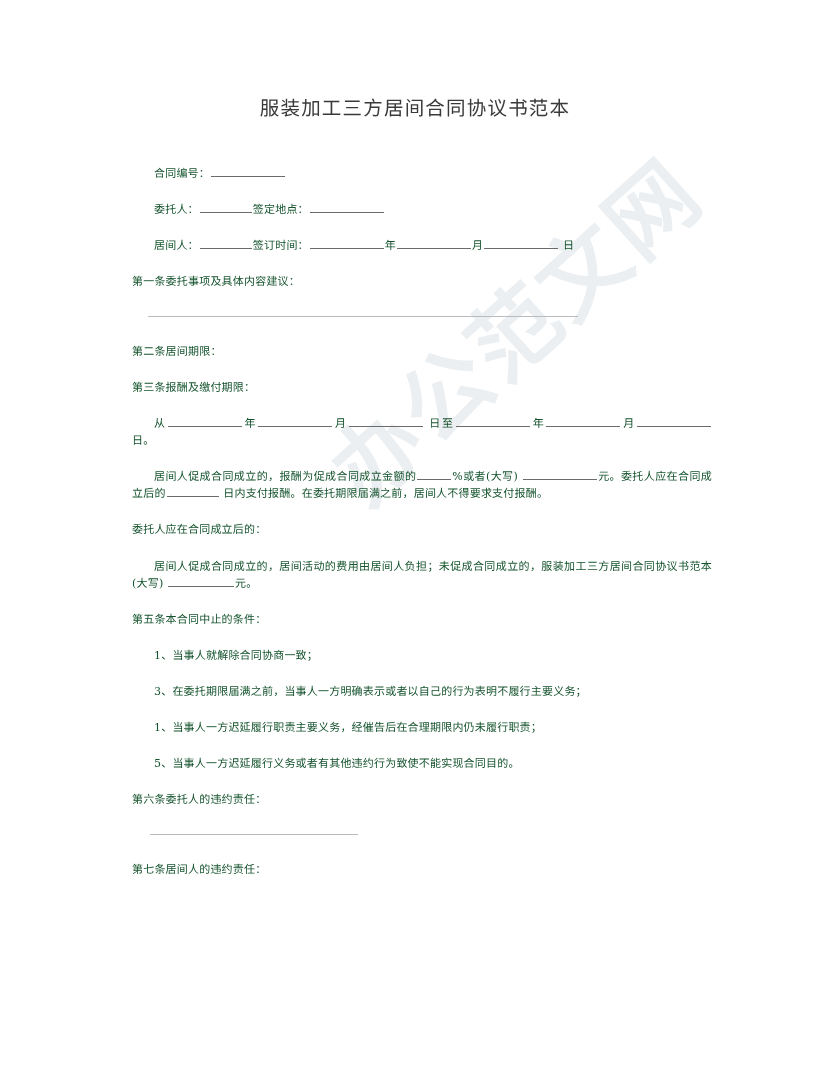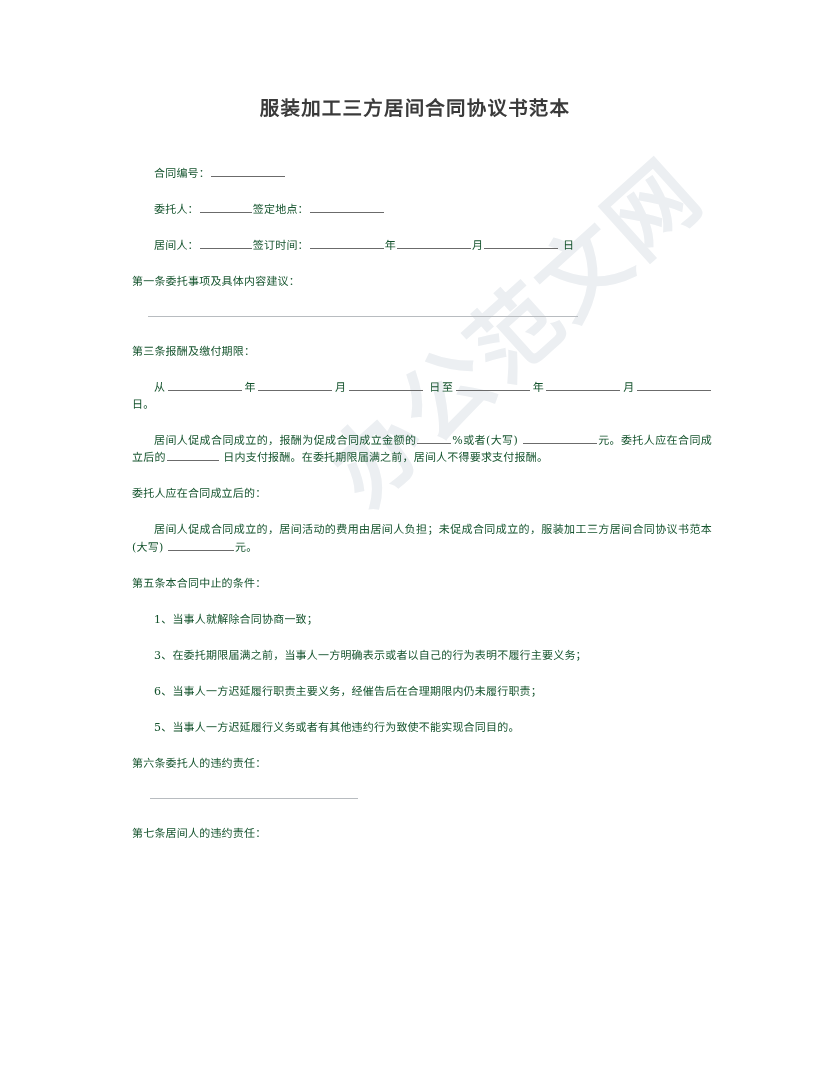--- a/index.html
+++ b/index.html
@@ -53,21 +53,21 @@
     position: relative;
     z-index: 2;
     padding: 0;
   }
 
   .doc-title {
     margin: 0;
     padding-top: 92px;
     text-align: center;
     font-size: 19.5px;
-    font-weight: 700;
+    font-weight: 400;
     letter-spacing: 1.2px;
     color: #3a3a3a;
     font-family: "DejaVu Serif", "Liberation Serif", serif;
   }
 
   .content {
     margin: 0 auto;
     padding-left: 128px;
     padding-right: 118px;
     padding-top: 44px;
@@ -144,36 +144,37 @@
       <p class="line indent"><span>合同编号：</span><span class="blank b-xl"></span></p>
 
       <p class="line indent"><span>委托人：</span><span class="blank b-sm"></span><span>签定地点：</span><span class="blank b-xl"></span></p>
 
       <p class="line indent"><span>居间人：</span><span class="blank b-sm"></span><span>签订时间：</span><span class="blank b-xl"></span><span>年</span><span class="blank b-xl"></span><span>月</span><span class="blank b-xl"></span><span> 日</span></p>
 
       <p class="line flush">第一条委托事项及具体内容建议：</p>
 
       <hr class="rule rule-long">
 
+      <p class="line flush">第二条居间期限：</p>
 
       <p class="line flush">第三条报酬及缴付期限：</p>
 
       <p class="line indent"><span>从</span><span class="blank b-xl"></span><span>年</span><span class="blank b-xl"></span><span>月</span><span class="blank b-xl"></span><span> 日至</span><span class="blank b-xl"></span><span>年</span><span class="blank b-xl"></span><span>月</span><span class="blank b-xl"></span><span> 日。</span></p>
 
       <p class="line indent"><span>居间人促成合同成立的，报酬为促成合同成立金额的</span><span class="blank b-xs"></span><span>%或者(大写) </span><span class="blank b-xl"></span><span>元。委托人应在合同成立后的</span><span class="blank b-sm"></span><span> 日内支付报酬。在委托期限届满之前，居间人不得要求支付报酬。</span></p>
 
       <p class="line flush">委托人应在合同成立后的：</p>
 
       <p class="line indent"><span>居间人促成合同成立的，居间活动的费用由居间人负担；未促成合同成立的，服装加工三方居间合同协议书范本(大写) </span><span class="blank b-lg"></span><span>元。</span></p>
 
       <p class="line flush">第五条本合同中止的条件：</p>
 
       <p class="line indent">1、当事人就解除合同协商一致；</p>
       <p class="line indent">3、在委托期限届满之前，当事人一方明确表示或者以自己的行为表明不履行主要义务；</p>
-      <p class="line indent">6、当事人一方迟延履行职责主要义务，经催告后在合理期限内仍未履行职责；</p>
+      <p class="line indent">1、当事人一方迟延履行职责主要义务，经催告后在合理期限内仍未履行职责；</p>
       <p class="line indent">5、当事人一方迟延履行义务或者有其他违约行为致使不能实现合同目的。</p>
 
       <p class="line flush">第六条委托人的违约责任：</p>
 
       <hr class="rule rule-short">
 
       <p class="line flush">第七条居间人的违约责任：</p>
 
     </div>
   </div>

